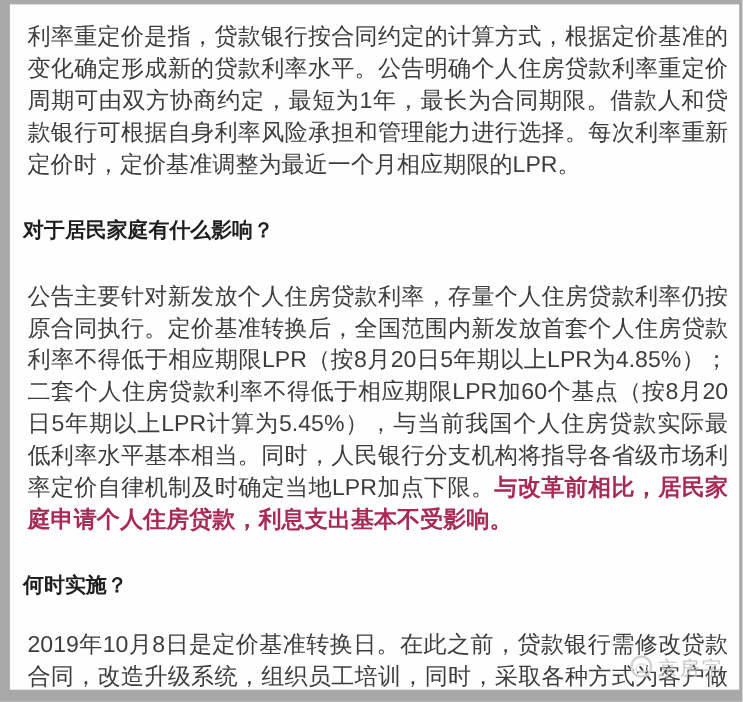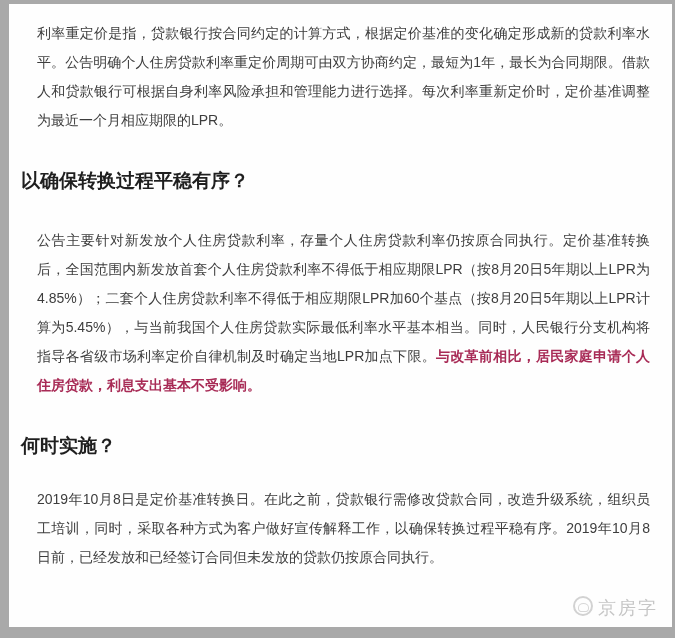--- a/index.html
+++ b/index.html
@@ -16,24 +16,24 @@
     top: 4px;
     left: 9px;
     right: 3px;
     bottom: 11px;
     background: #fefefe;
     box-sizing: border-box;
     padding: 11px 6px 0 12px;
     overflow: hidden;
   }
   .body-text {
-    font-size: 14px;
+    font-size: 21px;
     line-height: 29px;
     color: #3d3d3d;
-    margin: 16px;
+    margin: 4px;
     text-align: justify;
     text-justify: inter-ideograph;
   }
   .para-1 { margin-top: 4px; }
   .section-heading {
     font-size: 19px;
     line-height: 24px;
     color: #1f1f1f;
     font-weight: 700;
     margin: 34px 0 0 0;
@@ -76,21 +76,21 @@
     border-radius: 50% 50% 40% 40%;
   }
 </style>
 </head>
 <body>
 
 <div class="page">
 
   <p class="body-text para-1">利率重定价是指，贷款银行按合同约定的计算方式，根据定价基准的变化确定形成新的贷款利率水平。公告明确个人住房贷款利率重定价周期可由双方协商约定，最短为1年，最长为合同期限。借款人和贷款银行可根据自身利率风险承担和管理能力进行选择。每次利率重新定价时，定价基准调整为最近一个月相应期限的LPR。</p>
 
-  <h2 class="section-heading">以确保转换过程平稳有序？</h2>
+  <h2 class="section-heading">对于居民家庭有什么影响？</h2>
 
   <p class="body-text para-2"><span>公告主要针对新发放个人住房贷款利率，存量个人住房贷款利率仍按原合同执行。定价基准转换后，全国范围内新发放首套个人住房贷款利率不得低于相应期限LPR（按8月20日5年期以上LPR为4.85%）；二套个人住房贷款利率不得低于相应期限LPR加60个基点（按8月20日5年期以上LPR计算为5.45%），与当前我国个人住房贷款实际最低利率水平基本相当。同时，人民银行分支机构将指导各省级市场利率定价自律机制及时确定当地LPR加点下限。</span><span class="highlight">与改革前相比，居民家庭申请个人住房贷款，利息支出基本不受影响。</span></p>
 
   <h2 class="section-heading heading-2">何时实施？</h2>
 
   <p class="body-text para-3">2019年10月8日是定价基准转换日。在此之前，贷款银行需修改贷款合同，改造升级系统，组织员工培训，同时，采取各种方式为客户做好宣传解释工作，以确保转换过程平稳有序。2019年10月8日前，已经发放和已经签订合同但未发放的贷款仍按原合同执行。</p>
 
   <div class="watermark">
     <span class="wm-icon"></span>
     <span>京房字</span>

